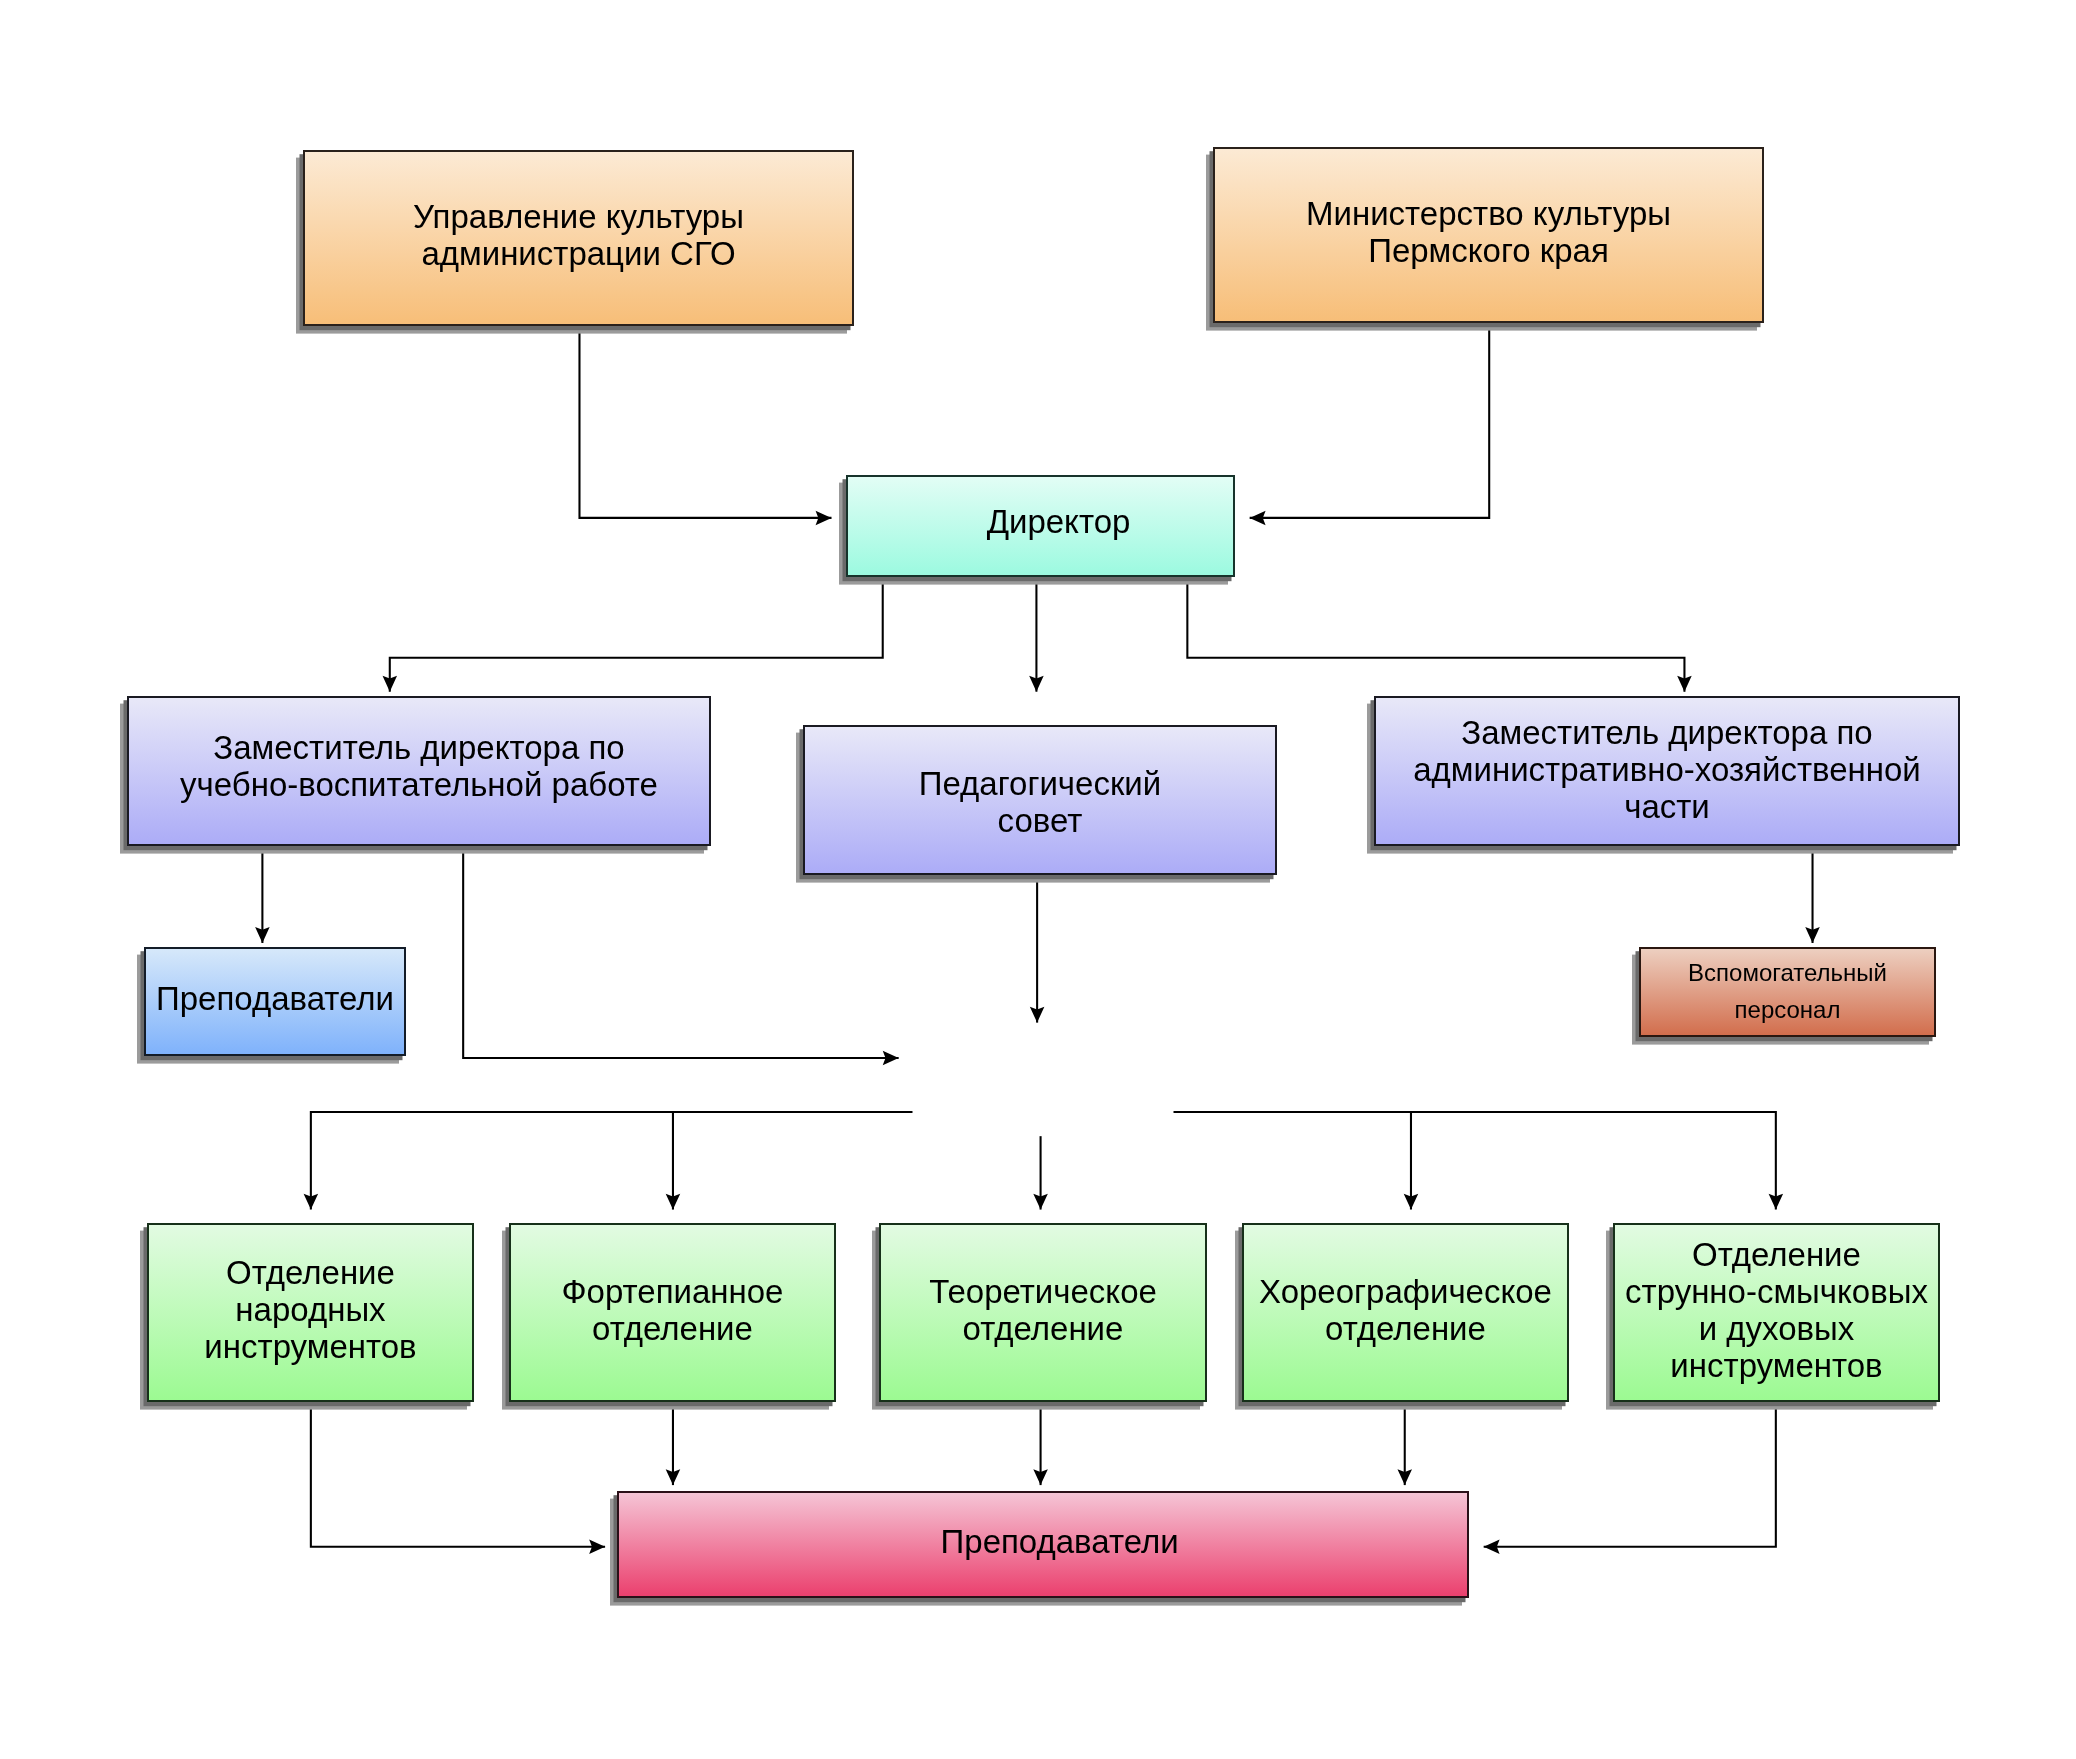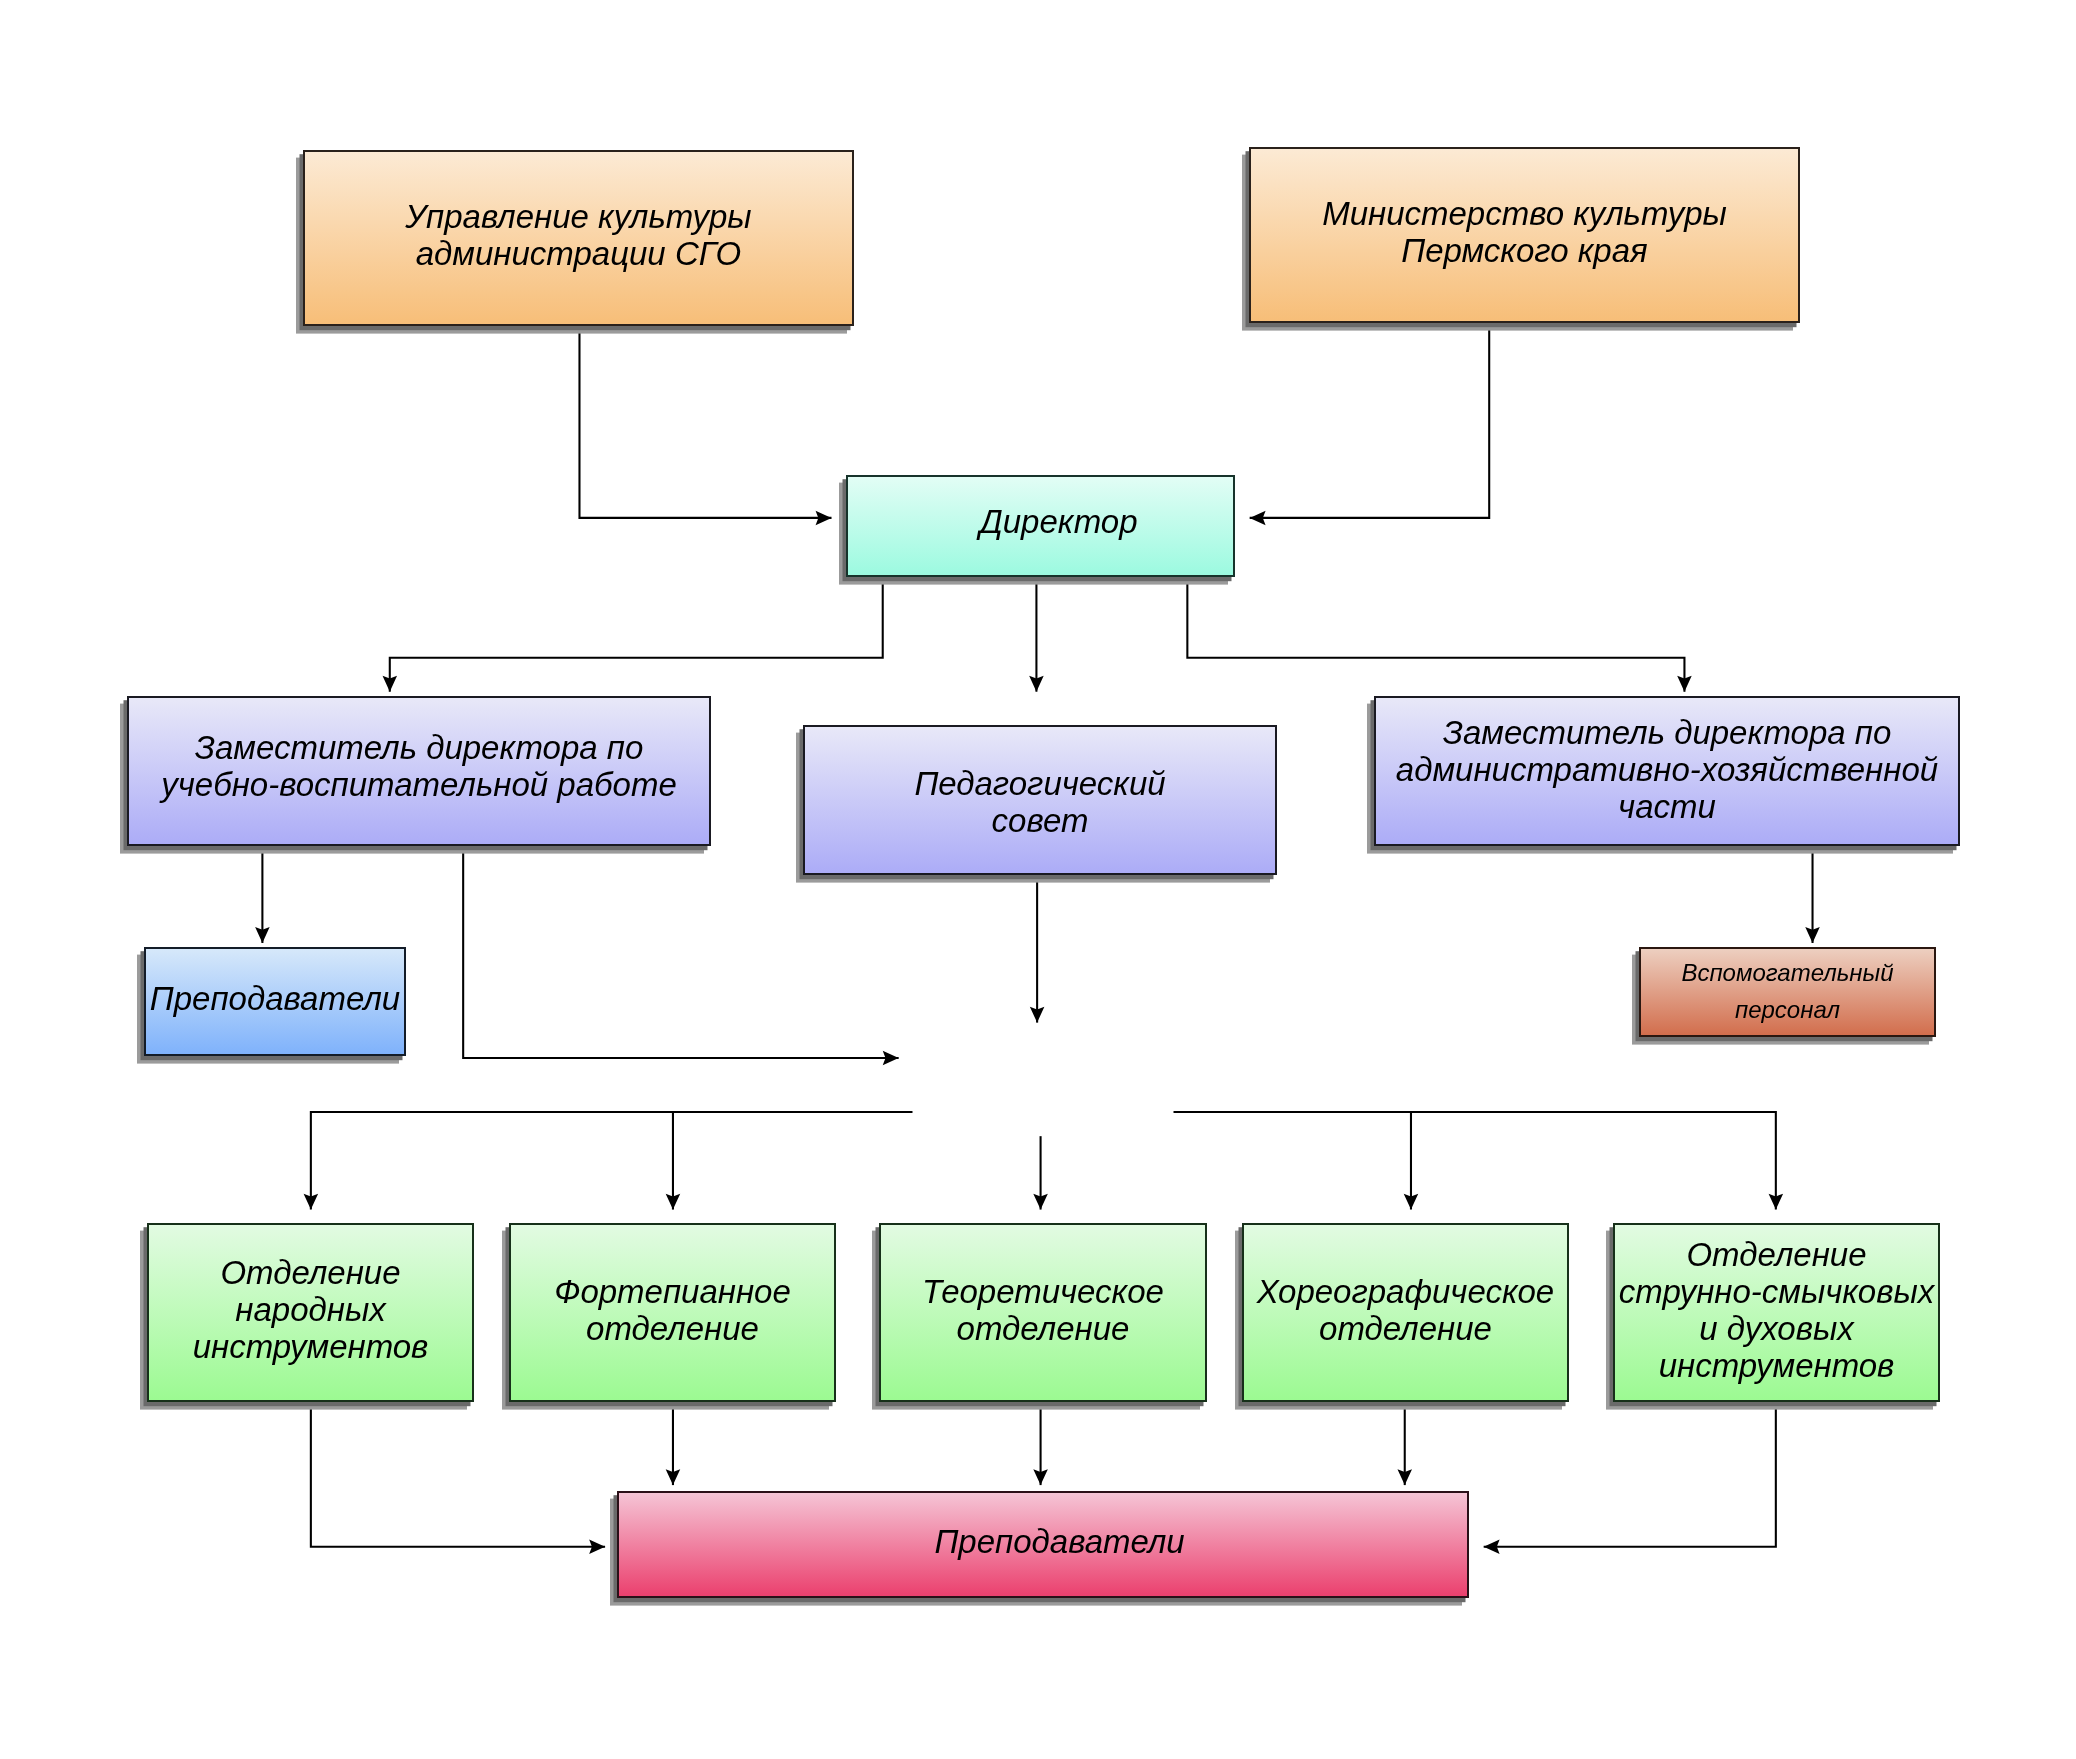--- a/index.html
+++ b/index.html
@@ -3,21 +3,21 @@
 <meta charset="utf-8">
 <title>Структура управления</title>
 <style>
   html,body{margin:0;padding:0;background:#ffffff;}
   body{width:2077px;height:1760px;overflow:hidden;font-family:"Liberation Sans",sans-serif;}
   #stage{position:relative;width:2077px;height:1760px;background:#ffffff;}
   svg.edges{position:absolute;left:0;top:0;width:2077px;height:1760px;overflow:visible;}
   .node{position:absolute;box-sizing:border-box;border:2.1px solid #1d1d24;
         display:flex;align-items:center;justify-content:center;text-align:center;
         color:#000;font-size:33px;line-height:37px;letter-spacing:0px;z-index:5;}
-  .node .lbl{display:block;width:100%;position:relative;top:-2.8px;font-style:italic;}
+  .node .lbl{display:block;width:100%;position:relative;top:-2.8px;}
 </style>
 </head>
 <body>
 
 <div id="stage">
 
   <svg class="edges" viewBox="0 0 3000 2542">
       <g>
         <path d="M837,470 L837,748 L1201,748" fill="none" stroke="#000000" stroke-width="3" stroke-linecap="butt" stroke-linejoin="miter"></path>
         <path d="M1201,748 L1178,737.5 L1182,748 L1178,758.5 Z" fill="#000000"></path>
@@ -92,21 +92,21 @@
       </g>
       <g>
         <path d="M2565,2026 L2565,2234 L2143,2234" fill="none" stroke="#000000" stroke-width="3" stroke-linecap="butt" stroke-linejoin="miter"></path>
         <path d="M2143,2234 L2166,2223.5 L2162,2234 L2166,2244.5 Z" fill="#000000"></path>
       </g>
     </svg>
 
   <div class="node" style="left: 303px; top: 150px; width: 551px; height: 176px; background: linear-gradient(rgb(252, 234, 212), rgb(247, 190, 120)); border-color: rgb(42, 33, 27); border-width: 2.1px; box-shadow: rgb(106, 106, 106) -3.5px 4.2px 0px 0px, rgb(155, 155, 155) -7px 7.6px 0px 0px; color: rgb(0, 0, 0); font-size: 33px; line-height: 37px;">
     <span class="lbl">Управление культуры<br>администрации СГО</span>
   </div>
-  <div class="node" style="left: 1213px; top: 147px; width: 551px; height: 176px; background: linear-gradient(rgb(252, 234, 212), rgb(247, 190, 120)); border-color: rgb(42, 33, 27); border-width: 2.1px; box-shadow: rgb(106, 106, 106) -3.5px 4.2px 0px 0px, rgb(155, 155, 155) -7px 7.6px 0px 0px; color: rgb(0, 0, 0); font-size: 33px; line-height: 37px; margin-left: 36px;">
+  <div class="node" style="left: 1213px; top: 147px; width: 551px; height: 176px; background: linear-gradient(rgb(252, 234, 212), rgb(247, 190, 120)); border-color: rgb(42, 33, 27); border-width: 2.1px; box-shadow: rgb(106, 106, 106) -3.5px 4.2px 0px 0px, rgb(155, 155, 155) -7px 7.6px 0px 0px; color: rgb(0, 0, 0); font-size: 33px; line-height: 37px;">
     <span class="lbl">Министерство культуры<br>Пермского края</span>
   </div>
   <div class="node" style="left: 846px; top: 475px; width: 389px; height: 102px; background: linear-gradient(rgb(226, 253, 245), rgb(156, 250, 224)); border-color: rgb(23, 51, 43); border-width: 2.1px; box-shadow: rgb(106, 106, 106) -3.5px 4.2px 0px 0px, rgb(155, 155, 155) -7px 7.6px 0px 0px; color: rgb(0, 0, 0); font-size: 33px; line-height: 37px;">
     <span class="lbl" style="top: -4.2px; padding-left: 36px;">Директор</span>
   </div>
   <div class="node" style="left: 127px; top: 696px; width: 584px; height: 150px; background: linear-gradient(rgb(232, 232, 248), rgb(172, 172, 247)); border-color: rgb(26, 26, 34); border-width: 2.1px; box-shadow: rgb(106, 106, 106) -3.5px 4.2px 0px 0px, rgb(155, 155, 155) -7px 7.6px 0px 0px; color: rgb(0, 0, 0); font-size: 33px; line-height: 37px;">
     <span class="lbl" style="top: -4.8px;">Заместитель директора по<br>учебно-воспитательной работе</span>
   </div>
   <div class="node" style="left: 803px; top: 696px; width: 474px; height: 150px; background: linear-gradient(rgb(232, 232, 248), rgb(172, 172, 247)); border-color: rgb(26, 26, 34); border-width: 2.1px; box-shadow: rgb(106, 106, 106) -3.5px 4.2px 0px 0px, rgb(155, 155, 155) -7px 7.6px 0px 0px; color: rgb(0, 0, 0); font-size: 33px; line-height: 37px; margin-top: 29px;">
     <span class="lbl" style="top: 2.1px;">Педагогический<br>совет</span>

